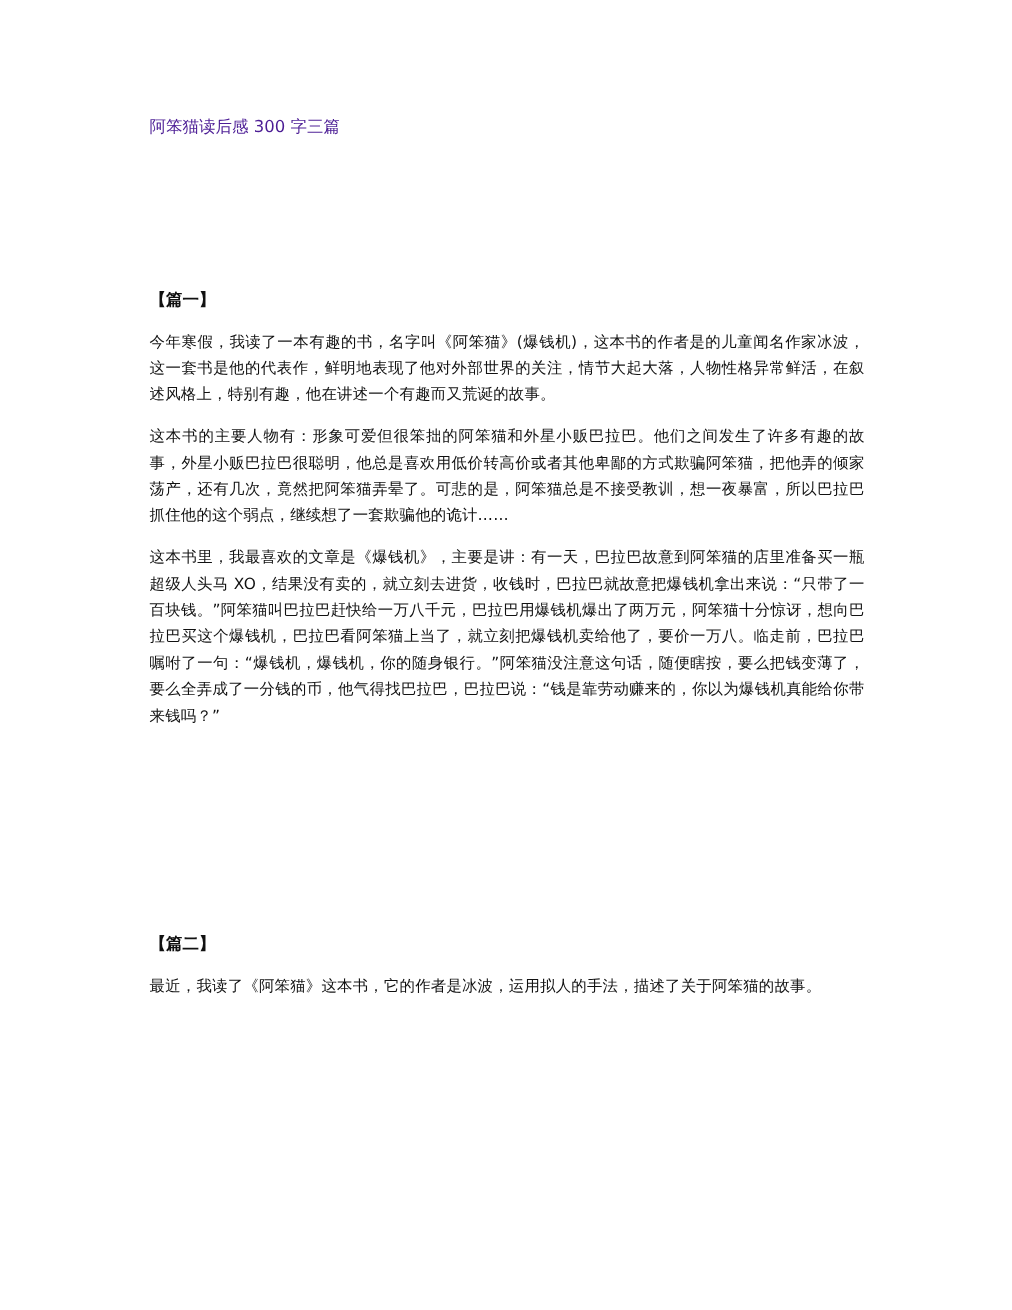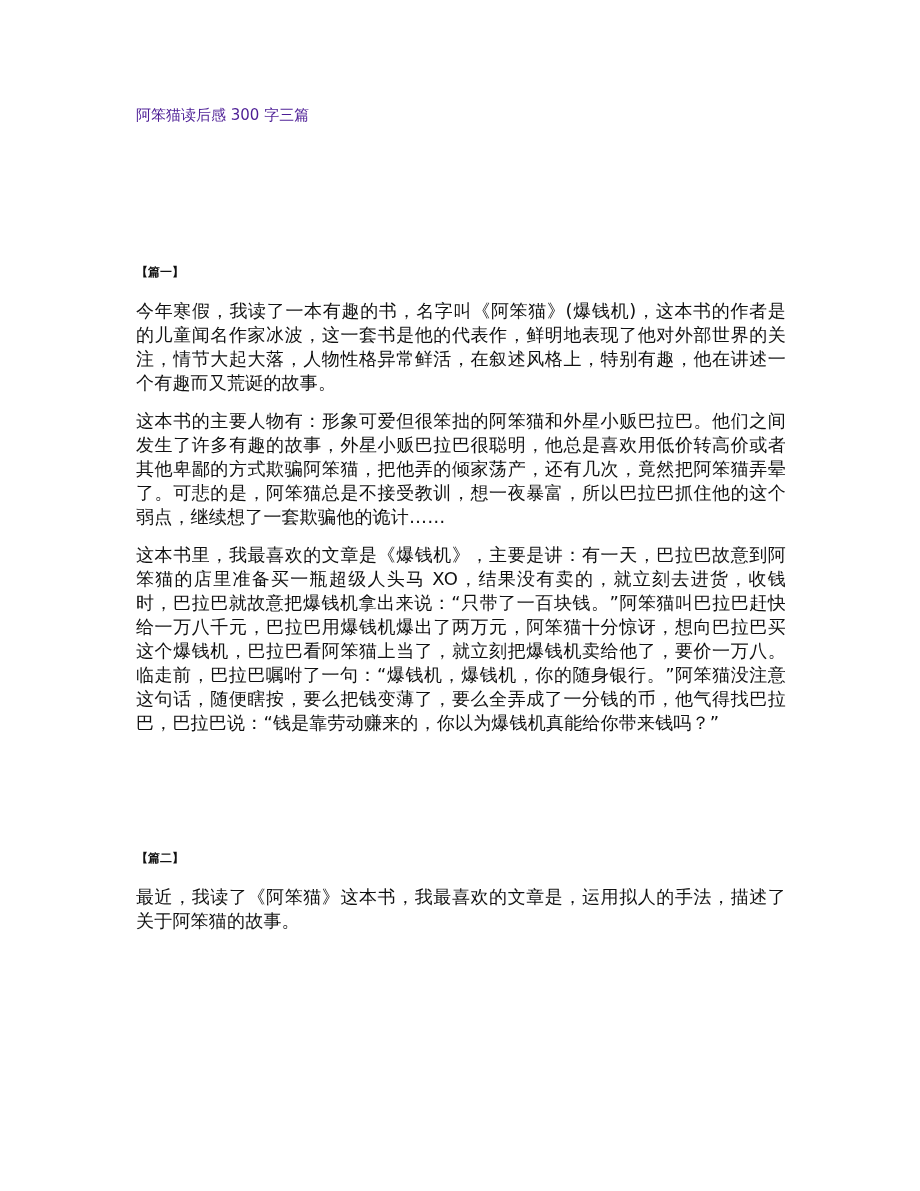--- a/index.html
+++ b/index.html
@@ -29,28 +29,28 @@
       line-height: 20px;
       white-space: nowrap;
       color: #4c1d95;
     }
     .section {
       position: absolute;
       left: 0;
       width: 650px;
     }
     .section-heading {
-      font-size: 12px;
+      font-size: 15px;
       line-height: 20px;
       font-weight: bold;
       margin: 0 0 17px 0;
       white-space: nowrap;
     }
     .para {
-      font-size: 18px;
+      font-size: 14px;
       line-height: 24px;
       margin: 0 0 14px 0;
       text-align: justify;
       letter-spacing: 0.2px;
     }
   </style>
 </head>
 <body>
 
 <div class="page">
@@ -58,15 +58,15 @@
 
   <div class="section" style="top:262px;">
     <div class="section-heading">【篇一】</div>
     <p class="para">今年寒假，我读了一本有趣的书，名字叫《阿笨猫》(爆钱机)，这本书的作者是的儿童闻名作家冰波，这一套书是他的代表作，鲜明地表现了他对外部世界的关注，情节大起大落，人物性格异常鲜活，在叙述风格上，特别有趣，他在讲述一个有趣而又荒诞的故事。</p>
     <p class="para">这本书的主要人物有：形象可爱但很笨拙的阿笨猫和外星小贩巴拉巴。他们之间发生了许多有趣的故事，外星小贩巴拉巴很聪明，他总是喜欢用低价转高价或者其他卑鄙的方式欺骗阿笨猫，把他弄的倾家荡产，还有几次，竟然把阿笨猫弄晕了。可悲的是，阿笨猫总是不接受教训，想一夜暴富，所以巴拉巴抓住他的这个弱点，继续想了一套欺骗他的诡计……</p>
     <p class="para">这本书里，我最喜欢的文章是《爆钱机》，主要是讲：有一天，巴拉巴故意到阿笨猫的店里准备买一瓶超级人头马 XO，结果没有卖的，就立刻去进货，收钱时，巴拉巴就故意把爆钱机拿出来说：“只带了一百块钱。”阿笨猫叫巴拉巴赶快给一万八千元，巴拉巴用爆钱机爆出了两万元，阿笨猫十分惊讶，想向巴拉巴买这个爆钱机，巴拉巴看阿笨猫上当了，就立刻把爆钱机卖给他了，要价一万八。临走前，巴拉巴嘱咐了一句：“爆钱机，爆钱机，你的随身银行。”阿笨猫没注意这句话，随便瞎按，要么把钱变薄了，要么全弄成了一分钱的币，他气得找巴拉巴，巴拉巴说：“钱是靠劳动赚来的，你以为爆钱机真能给你带来钱吗？”</p>
   </div>
 
   <div class="section" style="top:848px;">
     <div class="section-heading">【篇二】</div>
-    <p class="para">最近，我读了《阿笨猫》这本书，我最喜欢的文章是，运用拟人的手法，描述了关于阿笨猫的故事。</p>
+    <p class="para">最近，我读了《阿笨猫》这本书，它的作者是冰波，运用拟人的手法，描述了关于阿笨猫的故事。</p>
   </div>
 </div>
 
 </body></html>

